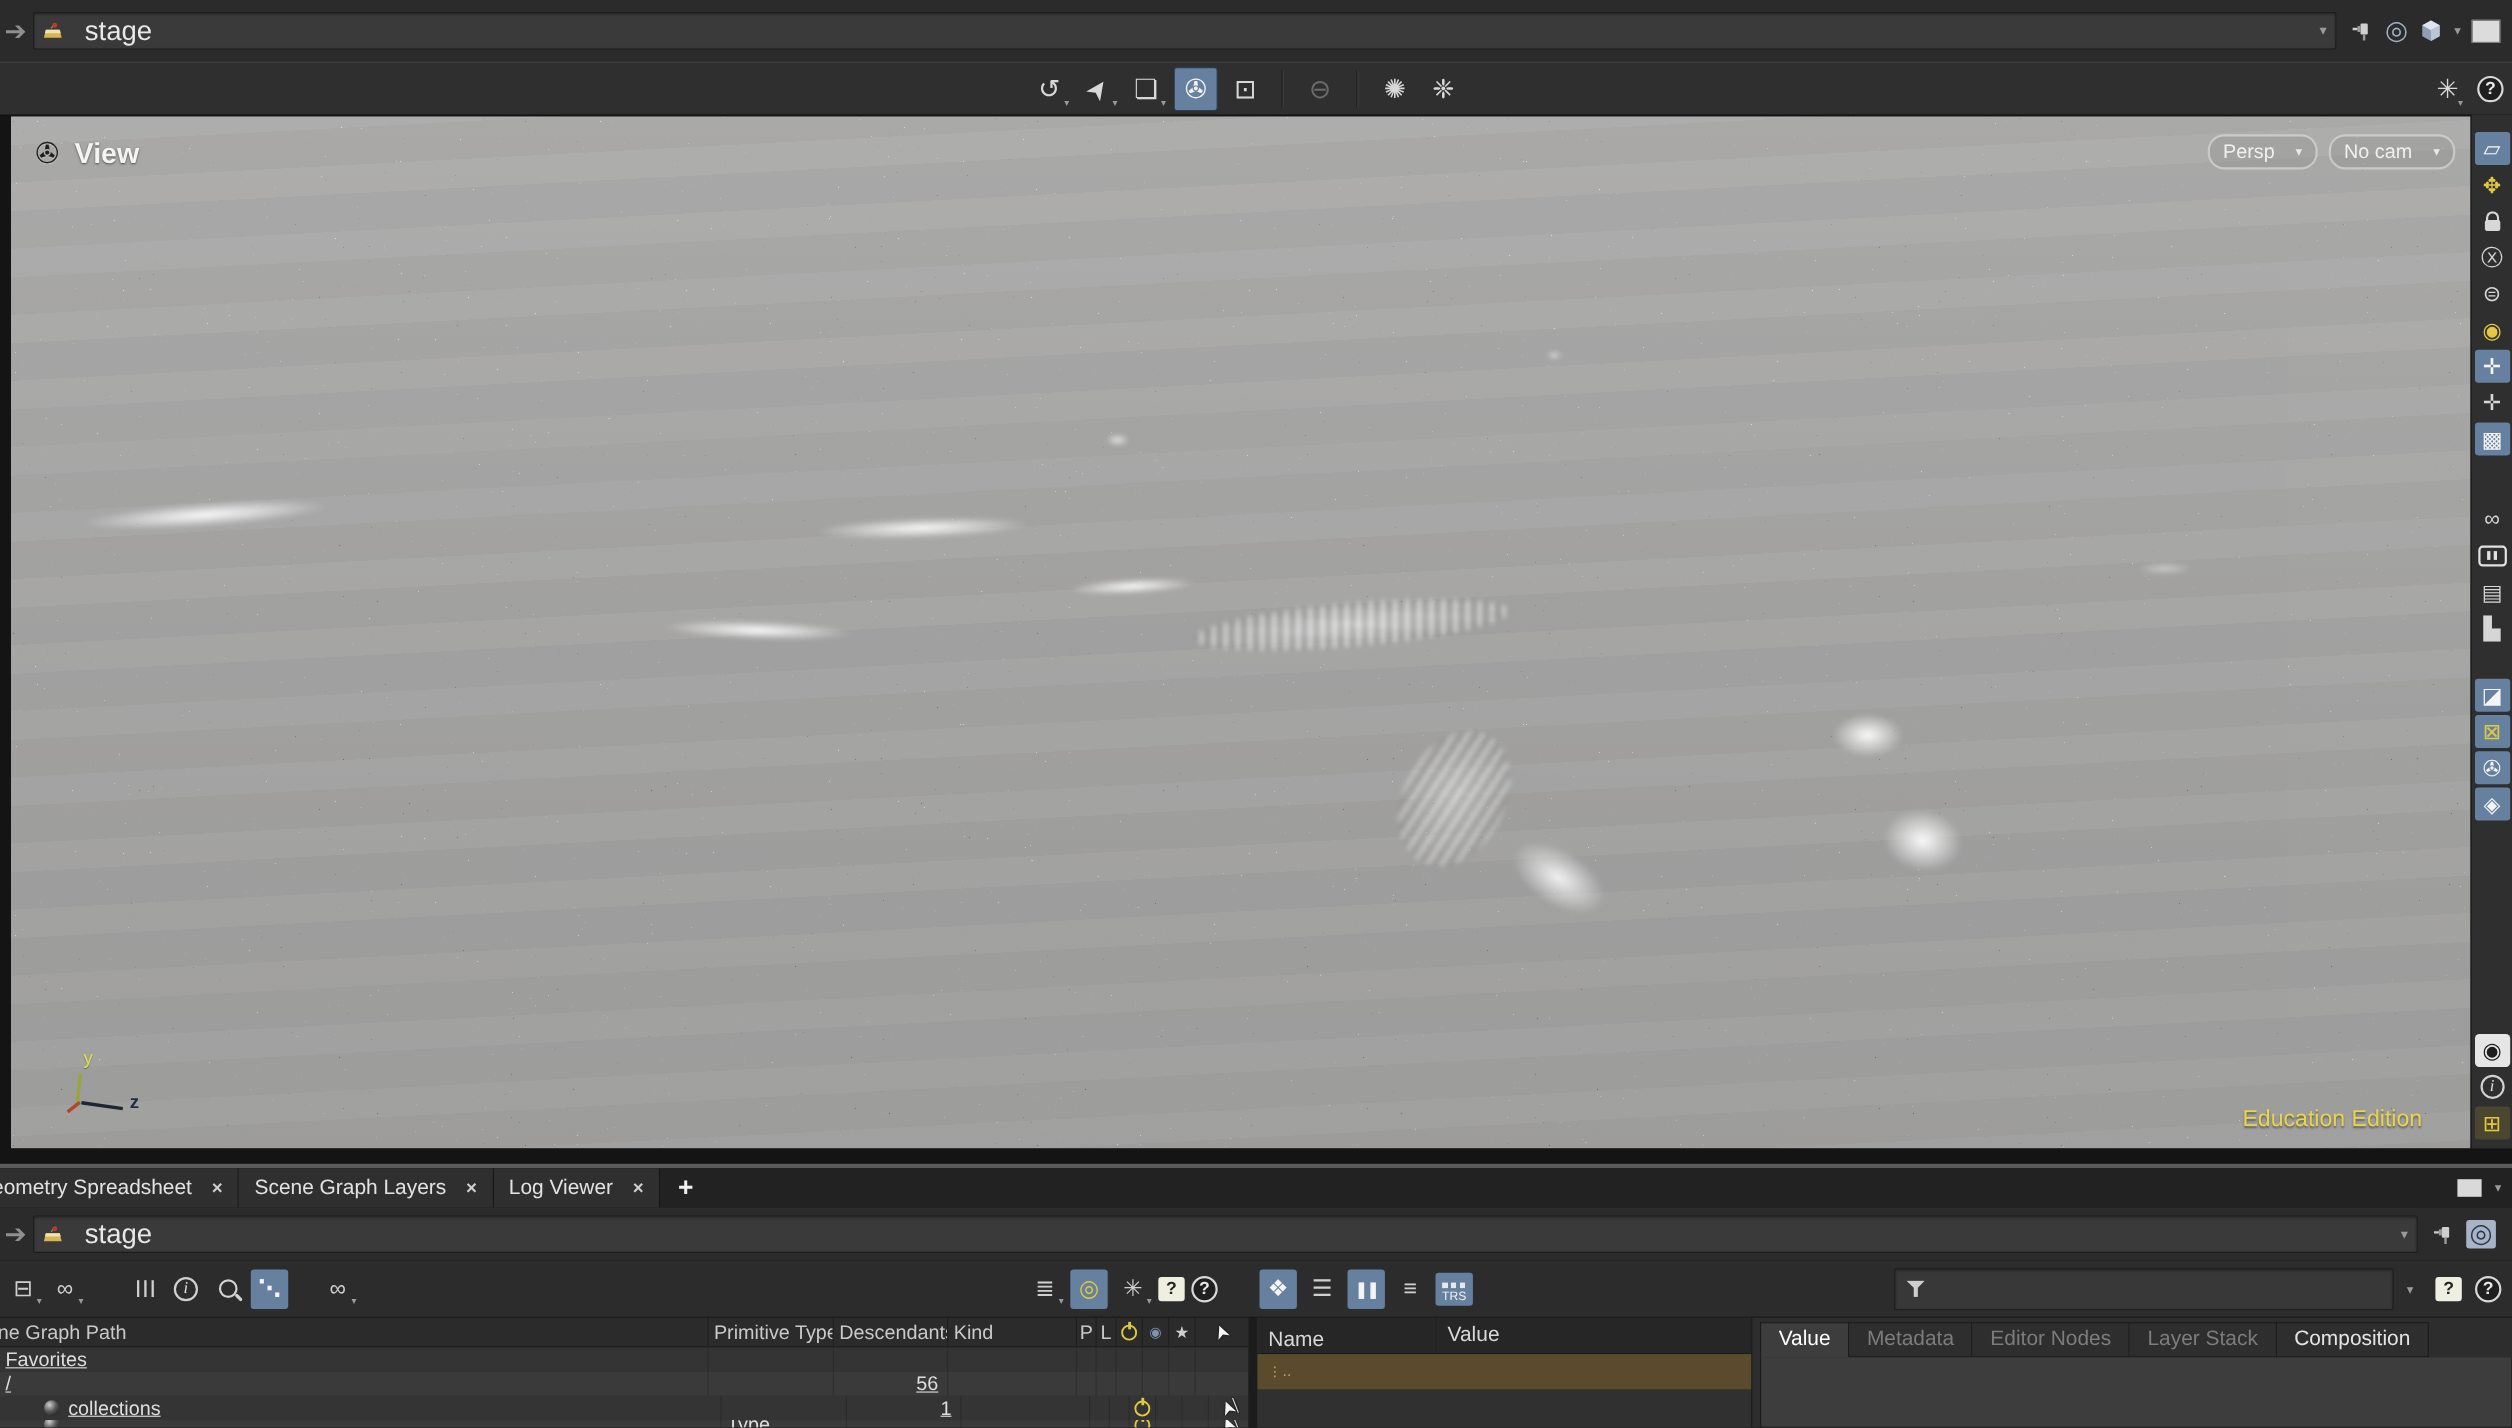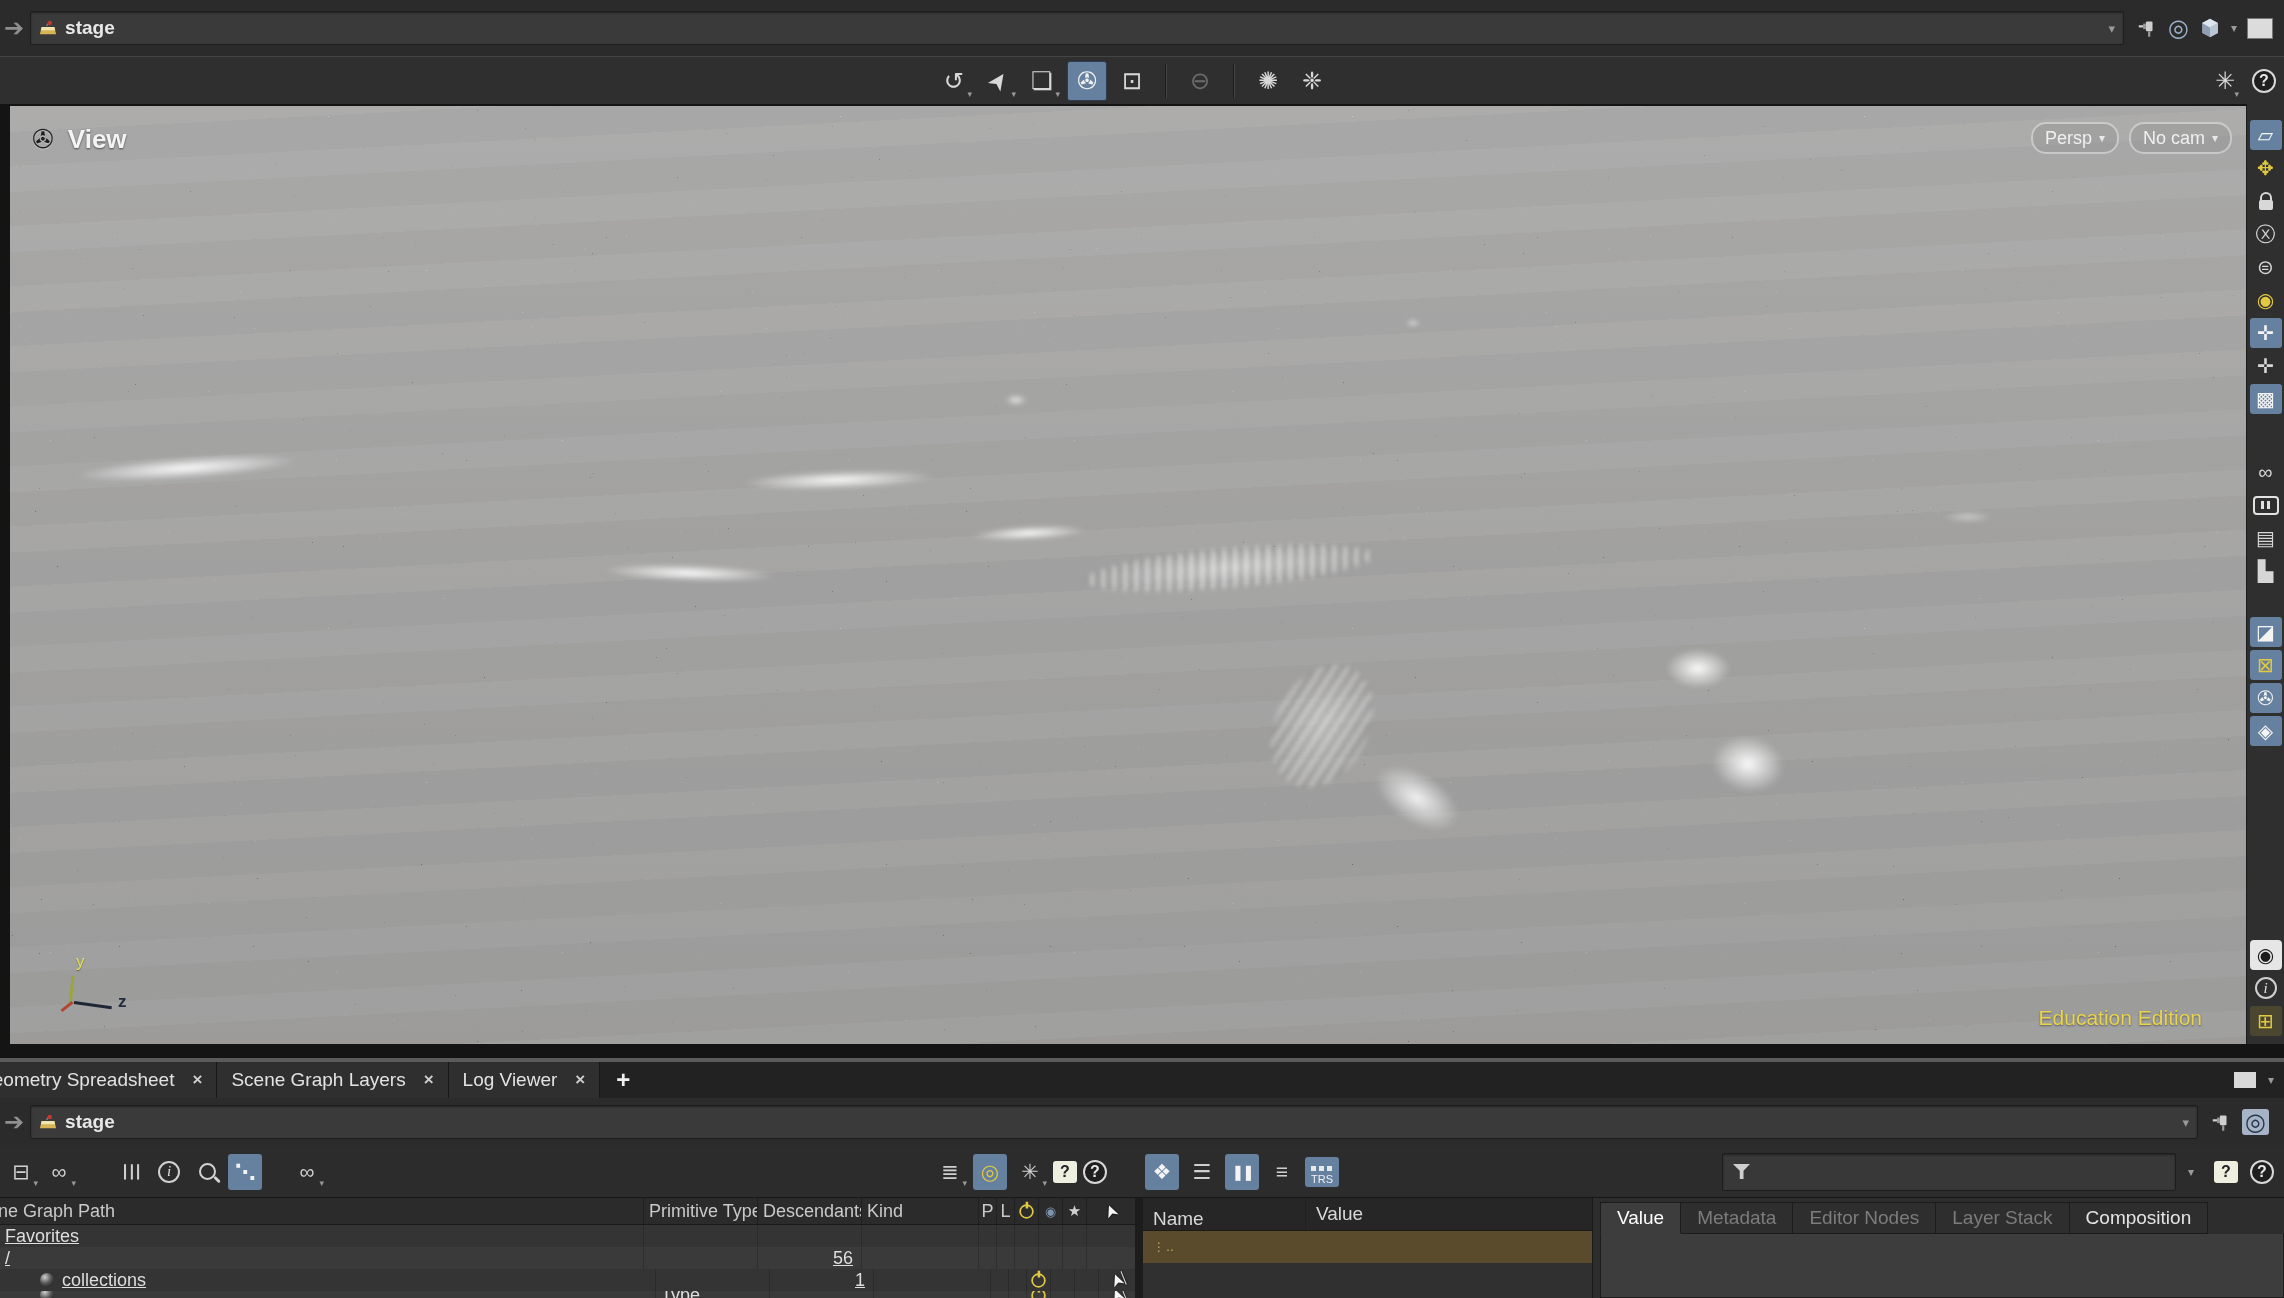--- a/index.html
+++ b/index.html
@@ -6,21 +6,21 @@
   .app{position:relative;width:2284px;height:1298px;background:#262626;
        font-family:"Liberation Sans","DejaVu Sans",sans-serif;color:#ddd;overflow:hidden;
        -webkit-font-smoothing:antialiased;}
   .g{display:inline-flex;align-items:center;justify-content:center;}
 
   
   .row-path{position:absolute;left:0;width:100%;height:56px;background:#2b2b2b;display:flex;align-items:center;border-bottom:1px solid #191919;}
   .row-path .go{font-size:24px;color:#8f8f8f;margin:0 6px 0 4px;}
   .path-field{flex:0 0 auto;height:32px;background:#3a3a3a;border:1px solid #1d1d1d;border-radius:2px;
       display:flex;align-items:center;padding:0 8px;box-shadow:inset 0 1px 2px rgba(0,0,0,.4);}
-  .path-field .ptxt{font-size:19px;color:#e8e8e8;margin-left:8px;font-weight:bold;}
+  .path-field .ptxt{font-size:25px;color:#e8e8e8;margin-left:20px;}
   .path-field .caret{margin-left:auto;color:#9a9a9a;font-size:13px;}
   .bar-icons{display:flex;align-items:center;gap:10px;margin-left:12px;}
   .sq-btn{width:24px;height:19px;background:#dcdcdc;border:1px solid #777;}
   .radar{font-size:24px;color:#9db2c9;line-height:1;}
   .radar.active{background:#a7b4c6;color:#27364d;border-radius:3px;padding:1px 3px;}
   .caret-s{color:#9a9a9a;font-size:12px;}
 
   .row-tools{position:absolute;top:56px;left:0;width:100%;height:48px;background:#2f2f2f;
       border-top:1px solid #454545;border-bottom:1px solid #171717;display:flex;align-items:center;}
   .vt-cluster{position:absolute;left:935px;display:flex;align-items:center;gap:6px;}
@@ -40,21 +40,21 @@
   .noise-svg{position:absolute;inset:0;width:100%;height:100%;}
   .blob{position:absolute;border-radius:50%;background:radial-gradient(closest-side,rgba(255,255,255,.95),rgba(255,255,255,0) 72%);filter:blur(2px);}
   .blob.tex{background:radial-gradient(closest-side,rgba(255,255,255,.55),rgba(255,255,255,0) 75%);}
   .blob.tex::after{content:"";position:absolute;inset:12%;border-radius:50%;
       background:repeating-linear-gradient(95deg,rgba(120,120,118,.35) 0 6px,rgba(255,255,255,.5) 6px 11px);filter:blur(1px);opacity:.8;}
   .vp-label{position:absolute;left:22px;top:18px;display:flex;align-items:center;gap:14px;}
   .vp-label .cam{font-size:26px;color:#1f1f1f;text-shadow:0 1px 1px rgba(255,255,255,.35);}
   .vp-label .txt{font-size:26px;font-weight:bold;color:#f4f4f4;text-shadow:0 1px 2px rgba(0,0,0,.55);}
   .pills{position:absolute;right:14px;top:16px;display:flex;gap:10px;}
   .pill{height:28px;border:2px solid rgba(235,235,235,.55);border-radius:15px;display:flex;align-items:center;
-      padding:0 12px;color:#f0f0f0;font-size:18px;background:rgba(110,110,110,.15);gap:7px;}
+      padding:0 12px;color:#f0f0f0;font-size:18px;background:rgba(110,110,110,.15);gap:19px;}
   .pill .caret{font-size:12px;color:#e8e8e8;}
   .watermark{position:absolute;right:44px;bottom:14px;font-size:21px;color:#e9d54b;text-shadow:0 1px 2px rgba(0,0,0,.45);}
   .axis{position:absolute;left:28px;bottom:26px;width:110px;height:60px;}
   .axis .ay{position:absolute;left:32px;bottom:12px;width:3px;height:30px;background:#9aa53c;transform:rotate(6deg);}
   .axis .ay-l{position:absolute;left:38px;top:-6px;color:#e4e04e;font-size:17px;text-shadow:0 1px 1px rgba(0,0,0,.4);}
   .axis .az{position:absolute;left:36px;bottom:14px;width:38px;height:3px;background:#1e2633;transform:rotate(8deg);transform-origin:left;}
   .axis .az-l{position:absolute;left:80px;bottom:6px;color:#232c3f;font-size:17px;font-weight:bold;}
   .axis .ax{position:absolute;left:22px;bottom:10px;width:14px;height:3px;background:#b2452e;transform:rotate(-38deg);}
 
   

